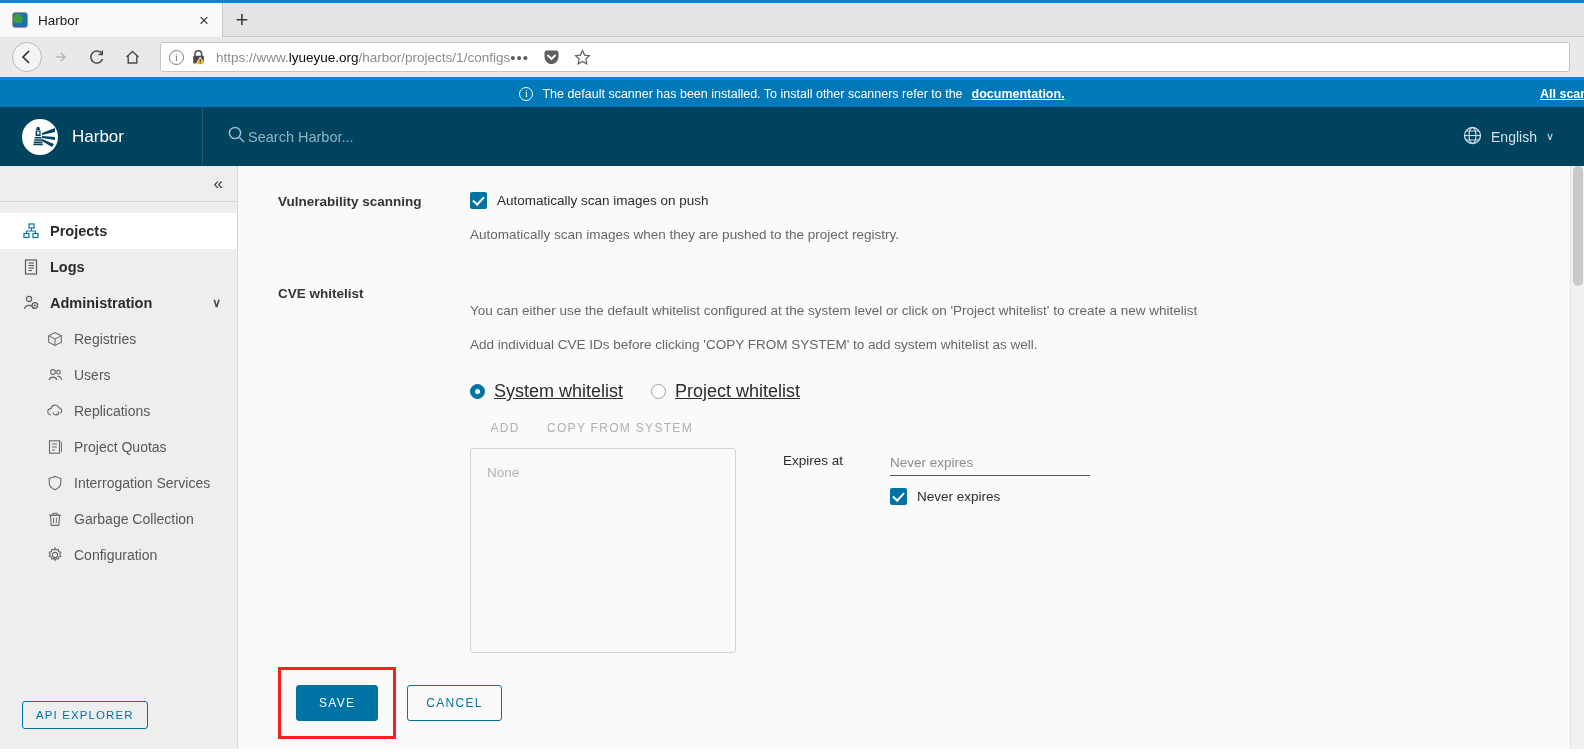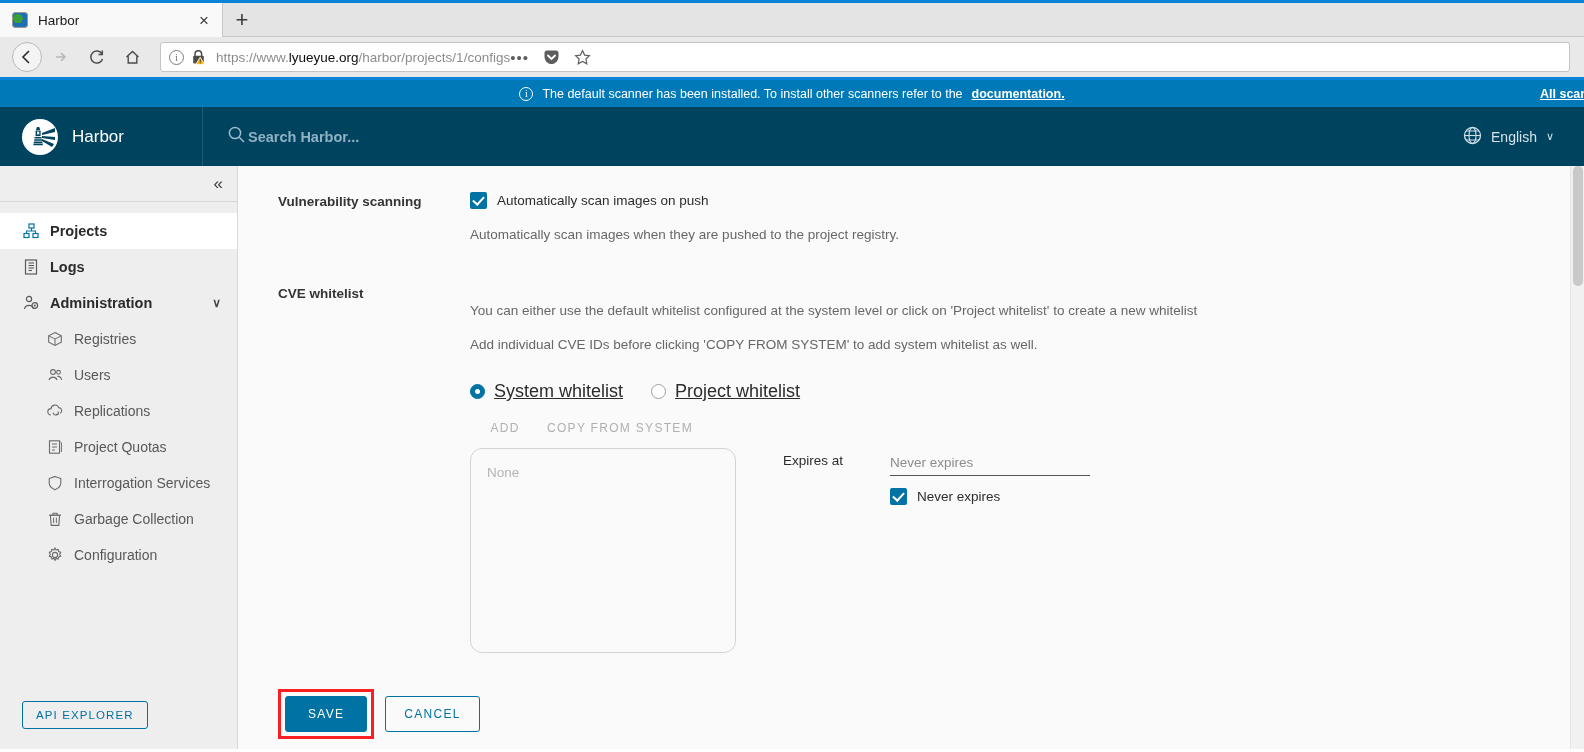--- a/index.html
+++ b/index.html
@@ -144,21 +144,20 @@
   }
   #harbor-title { color: #ffffff; font-size: 17px; font-weight: 400; }
   #harbor-search {
     display: flex; align-items: center; margin-left: 24px; gap: 2px;
   }
   #harbor-search-input {
     background: transparent; border: none; outline: none;
     color: #bcd3de; font-size: 14.5px;
     font-family: "Liberation Sans", sans-serif;
     width: 260px;
-    font-weight: bold;
   }
   #harbor-search-input::placeholder { color: #90b2c4; opacity: 1; }
   #harbor-lang {
     position: absolute; right: 30px;
     display: flex; align-items: center; gap: 9px;
     color: #d5e4ec; font-size: 14px;
   }
   #lang-caret { font-size: 11px; color: #cfe0e9; }
 
   #app-body { display: flex; height: 583px; background: #fafafa; }
@@ -243,41 +242,41 @@
 
   .link-btn {
     font-size: 12px; letter-spacing: 1.3px; color: #b0b0b0;
     background: transparent; border: none;
     font-family: "Liberation Sans", sans-serif;
   }
 
   #whitelist-box {
     width: 266px; height: 205px;
     background: #fafafa;
-    border: 1px solid #d4d4d4; border-radius: 12px;
+    border: 1px solid #d4d4d4; border-radius: 3px;
     padding: 16px 16px;
     font-size: 13.5px; color: #b4b4b4;
   }
 
   #expires-label { font-size: 13.5px; color: #2c2c2c; }
   #expires-input {
     width: 200px; border: none; border-bottom: 1px solid #565656;
     background: transparent; outline: none;
     font-size: 13.5px; color: #8c8c8c; padding-bottom: 5px;
     font-family: "Liberation Sans", sans-serif;
   }
   #expires-input::placeholder { color: #8c8c8c; opacity: 1; }
 
   
   #action-row {
     position: absolute; left: 40px; bottom: 10px;
     display: flex; align-items: center; gap: 11px;
   }
   #save-highlight {
-    border: 3px solid #fa1f23; padding: 4px;
+    border: 3px solid #fa1f23; padding: 15px;
     display: inline-flex;
   }
   #save-button {
     background: #0072a3; color: #fff;
     border: 1px solid #0072a3; border-radius: 3px;
     font-size: 12px; letter-spacing: 1.3px;
     padding: 10px 22px; font-family: "Liberation Sans", sans-serif;
   }
   #cancel-button {
     background: transparent; color: #0072a3;

